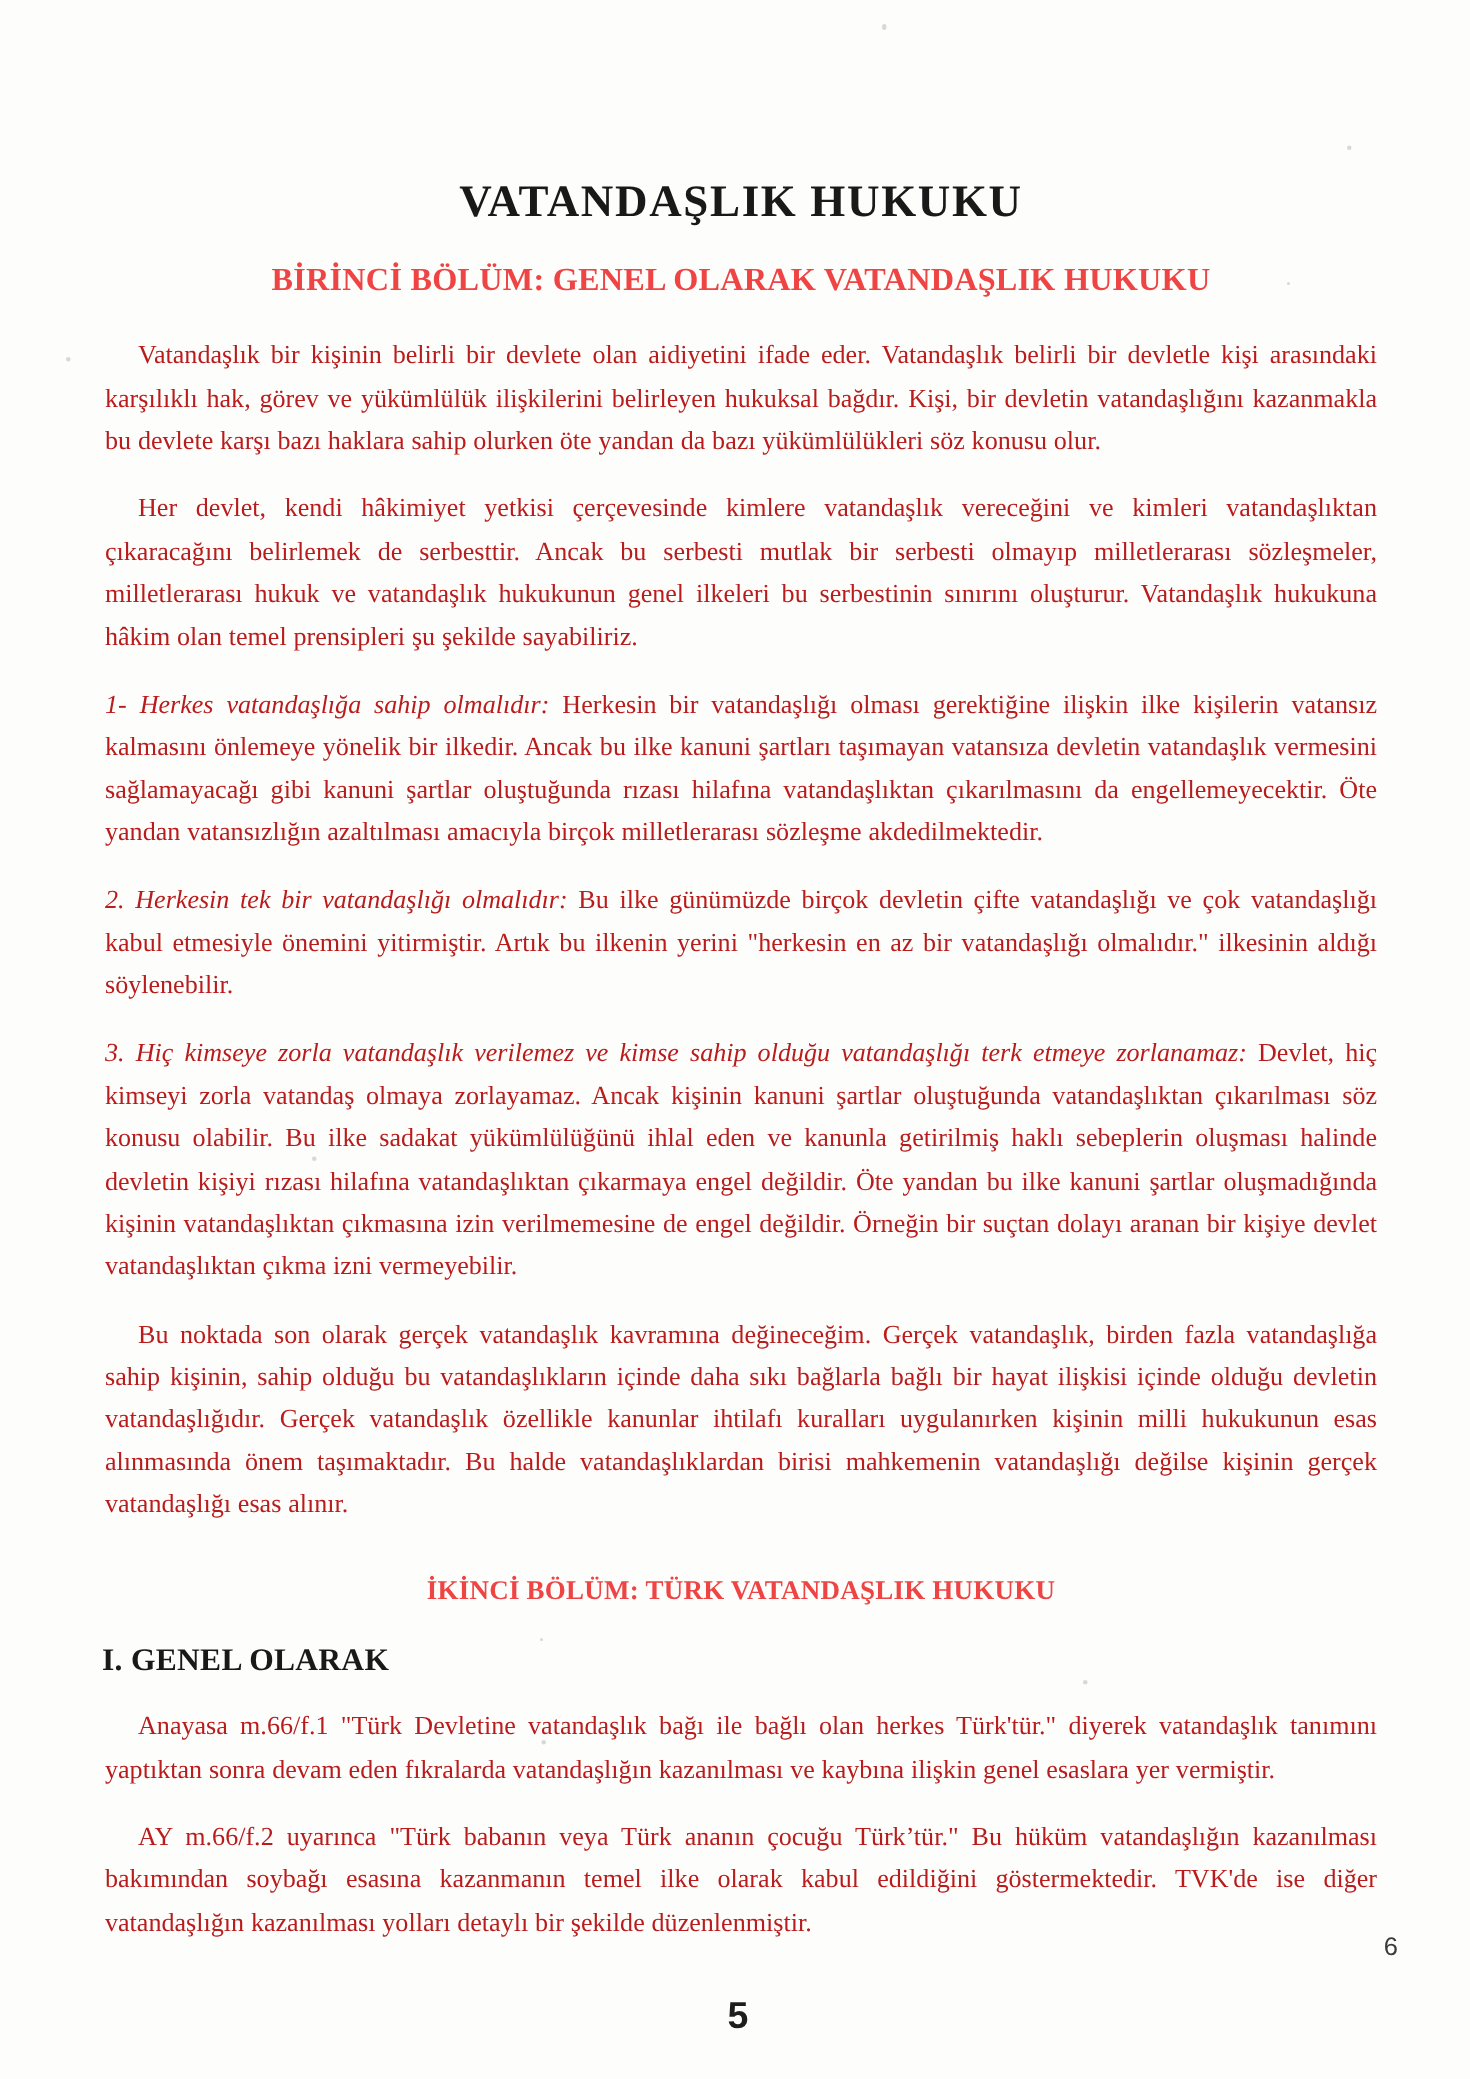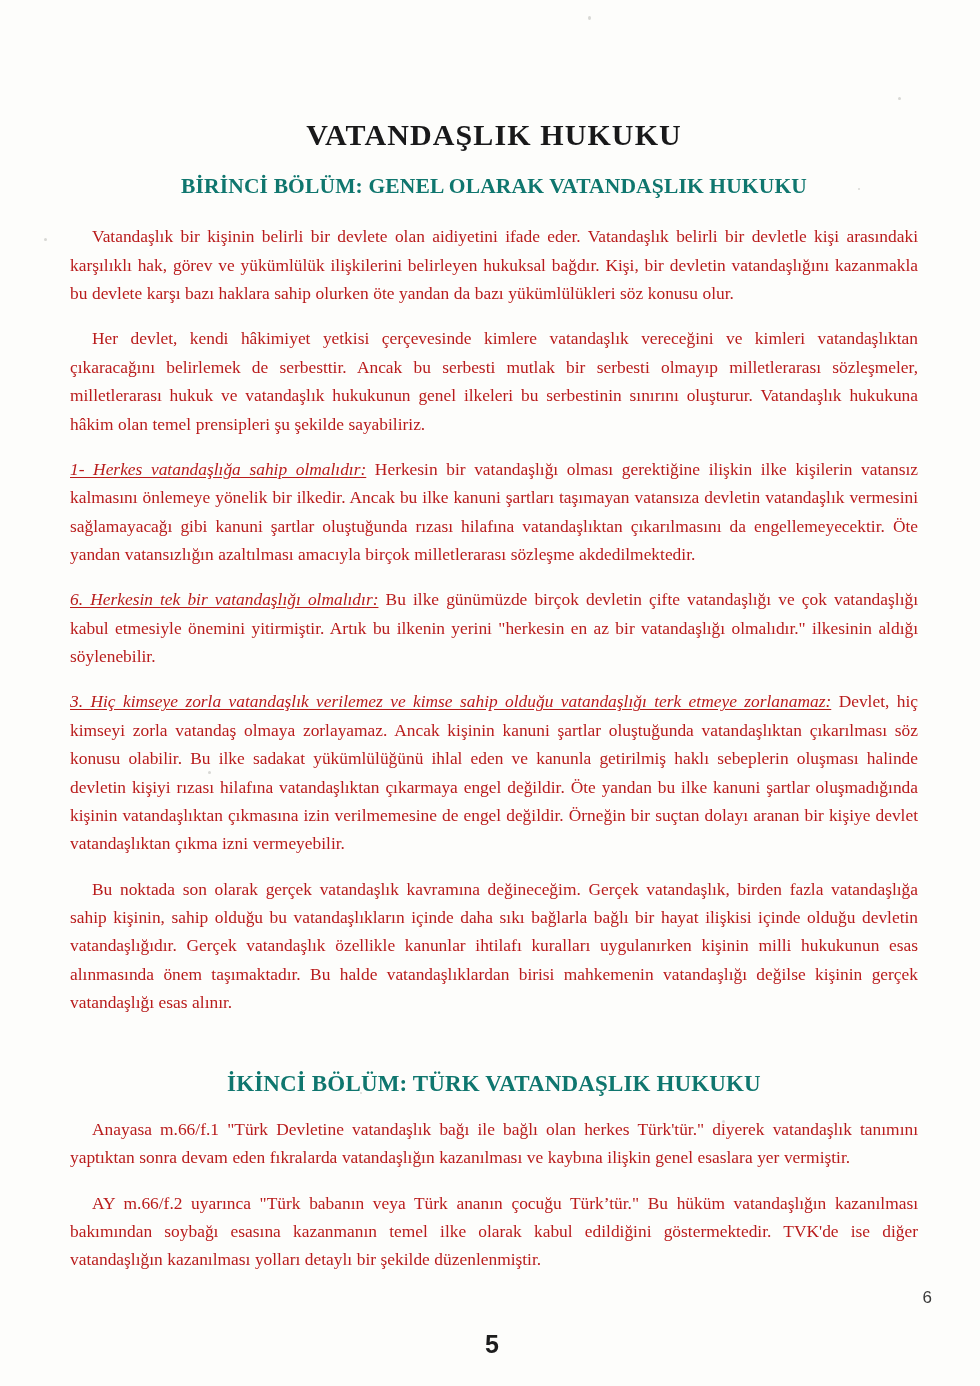--- a/index.html
+++ b/index.html
@@ -46,26 +46,26 @@
     color: #19191a;
   }
 
   .section-title {
     text-align: center;
     font-size: 21.5px;
     font-weight: 700;
     letter-spacing: .15px;
     margin: 22px 0 0 0;
     line-height: 1.2;
-    color: #0f766e;
+    color: #ef4444;
   }
 
   .section-title.second {
-    margin-top: 54px;
-    font-size: 23px;
+    margin-top: 34px;
+    font-size: 18px;
     text-align: center;
   }
 
   .heading-left {
     font-size: 21px;
     font-weight: 700;
     letter-spacing: .2px;
     margin: 22px 0 0 -2px;
     line-height: 1.2;
     color: #19191a;
@@ -85,21 +85,20 @@
   p.body.first {
     margin-top: 23px;
   }
 
   p.body.noindent {
     text-indent: 0;
   }
 
   p.body .lead {
     font-style: italic;
-    text-decoration: underline;
     text-underline-offset: 2px;
   }
 
   .page-num-right {
     position: absolute;
     right: 62px;
     top: 1288px;
     font-size: 17px;
     font-family: "Liberation Sans", "DejaVu Sans", sans-serif;
     color: #3a3a3a;
@@ -141,31 +140,32 @@
 
     <p class="body first">Vatandaşlık bir kişinin belirli bir devlete olan aidiyetini ifade eder. Vatandaşlık belirli bir devletle kişi arasındaki karşılıklı hak, görev ve yükümlülük ilişkilerini belirleyen hukuksal bağdır. Kişi, bir devletin vatandaşlığını kazanmakla bu devlete karşı bazı haklara sahip olurken öte yandan da bazı yükümlülükleri söz konusu olur.</p>
 
     <p class="body">Her devlet, kendi hâkimiyet yetkisi çerçevesinde kimlere vatandaşlık vereceğini ve kimleri vatandaşlıktan çıkaracağını belirlemek de serbesttir. Ancak bu serbesti mutlak bir serbesti olmayıp milletlerarası sözleşmeler, milletlerarası hukuk ve vatandaşlık hukukunun genel ilkeleri bu serbestinin sınırını oluşturur. Vatandaşlık hukukuna hâkim olan temel prensipleri şu şekilde sayabiliriz.</p>
 
     <p class="body noindent">
       <span class="lead">1- Herkes vatandaşlığa sahip olmalıdır:</span><span> Herkesin bir vatandaşlığı olması gerektiğine ilişkin ilke kişilerin vatansız kalmasını önlemeye yönelik bir ilkedir. Ancak bu ilke kanuni şartları taşımayan vatansıza devletin vatandaşlık vermesini sağlamayacağı gibi kanuni şartlar oluştuğunda rızası hilafına vatandaşlıktan çıkarılmasını da engellemeyecektir. Öte yandan vatansızlığın azaltılması amacıyla birçok milletlerarası sözleşme akdedilmektedir.</span>
     </p>
 
     <p class="body noindent">
-      <span class="lead">6. Herkesin tek bir vatandaşlığı olmalıdır:</span><span> Bu ilke günümüzde birçok devletin çifte vatandaşlığı ve çok vatandaşlığı kabul etmesiyle önemini yitirmiştir. Artık bu ilkenin yerini "herkesin en az bir vatandaşlığı olmalıdır." ilkesinin aldığı söylenebilir.</span>
+      <span class="lead">2. Herkesin tek bir vatandaşlığı olmalıdır:</span><span> Bu ilke günümüzde birçok devletin çifte vatandaşlığı ve çok vatandaşlığı kabul etmesiyle önemini yitirmiştir. Artık bu ilkenin yerini "herkesin en az bir vatandaşlığı olmalıdır." ilkesinin aldığı söylenebilir.</span>
     </p>
 
     <p class="body noindent">
       <span class="lead">3. Hiç kimseye zorla vatandaşlık verilemez ve kimse sahip olduğu vatandaşlığı terk etmeye zorlanamaz:</span><span> Devlet, hiç kimseyi zorla vatandaş olmaya zorlayamaz. Ancak kişinin kanuni şartlar oluştuğunda vatandaşlıktan çıkarılması söz konusu olabilir. Bu ilke sadakat yükümlülüğünü ihlal eden ve kanunla getirilmiş haklı sebeplerin oluşması halinde devletin kişiyi rızası hilafına vatandaşlıktan çıkarmaya engel değildir. Öte yandan bu ilke kanuni şartlar oluşmadığında kişinin vatandaşlıktan çıkmasına izin verilmemesine de engel değildir. Örneğin bir suçtan dolayı aranan bir kişiye devlet vatandaşlıktan çıkma izni vermeyebilir.</span>
     </p>
 
     <p class="body">Bu noktada son olarak gerçek vatandaşlık kavramına değineceğim. Gerçek vatandaşlık, birden fazla vatandaşlığa sahip kişinin, sahip olduğu bu vatandaşlıkların içinde daha sıkı bağlarla bağlı bir hayat ilişkisi içinde olduğu devletin vatandaşlığıdır. Gerçek vatandaşlık özellikle kanunlar ihtilafı kuralları uygulanırken kişinin milli hukukunun esas alınmasında önem taşımaktadır. Bu halde vatandaşlıklardan birisi mahkemenin vatandaşlığı değilse kişinin gerçek vatandaşlığı esas alınır.</p>
 
     <h2 class="section-title second">İKİNCİ BÖLÜM: TÜRK VATANDAŞLIK HUKUKU</h2>
 
+    <h3 class="heading-left">I. GENEL OLARAK</h3>
 
 
     <p class="body">Anayasa m.66/f.1 "Türk Devletine vatandaşlık bağı ile bağlı olan herkes Türk'tür." diyerek vatandaşlık tanımını yaptıktan sonra devam eden fıkralarda vatandaşlığın kazanılması ve kaybına ilişkin genel esaslara yer vermiştir.</p>
 
     <p class="body">AY m.66/f.2 uyarınca "Türk babanın veya Türk ananın çocuğu Türk’tür." Bu hüküm vatandaşlığın kazanılması bakımından soybağı esasına kazanmanın temel ilke olarak kabul edildiğini göstermektedir. TVK'de ise diğer vatandaşlığın kazanılması yolları detaylı bir şekilde düzenlenmiştir.</p>
 
   </div>
 
   <div class="page-num-right">6</div>
 

